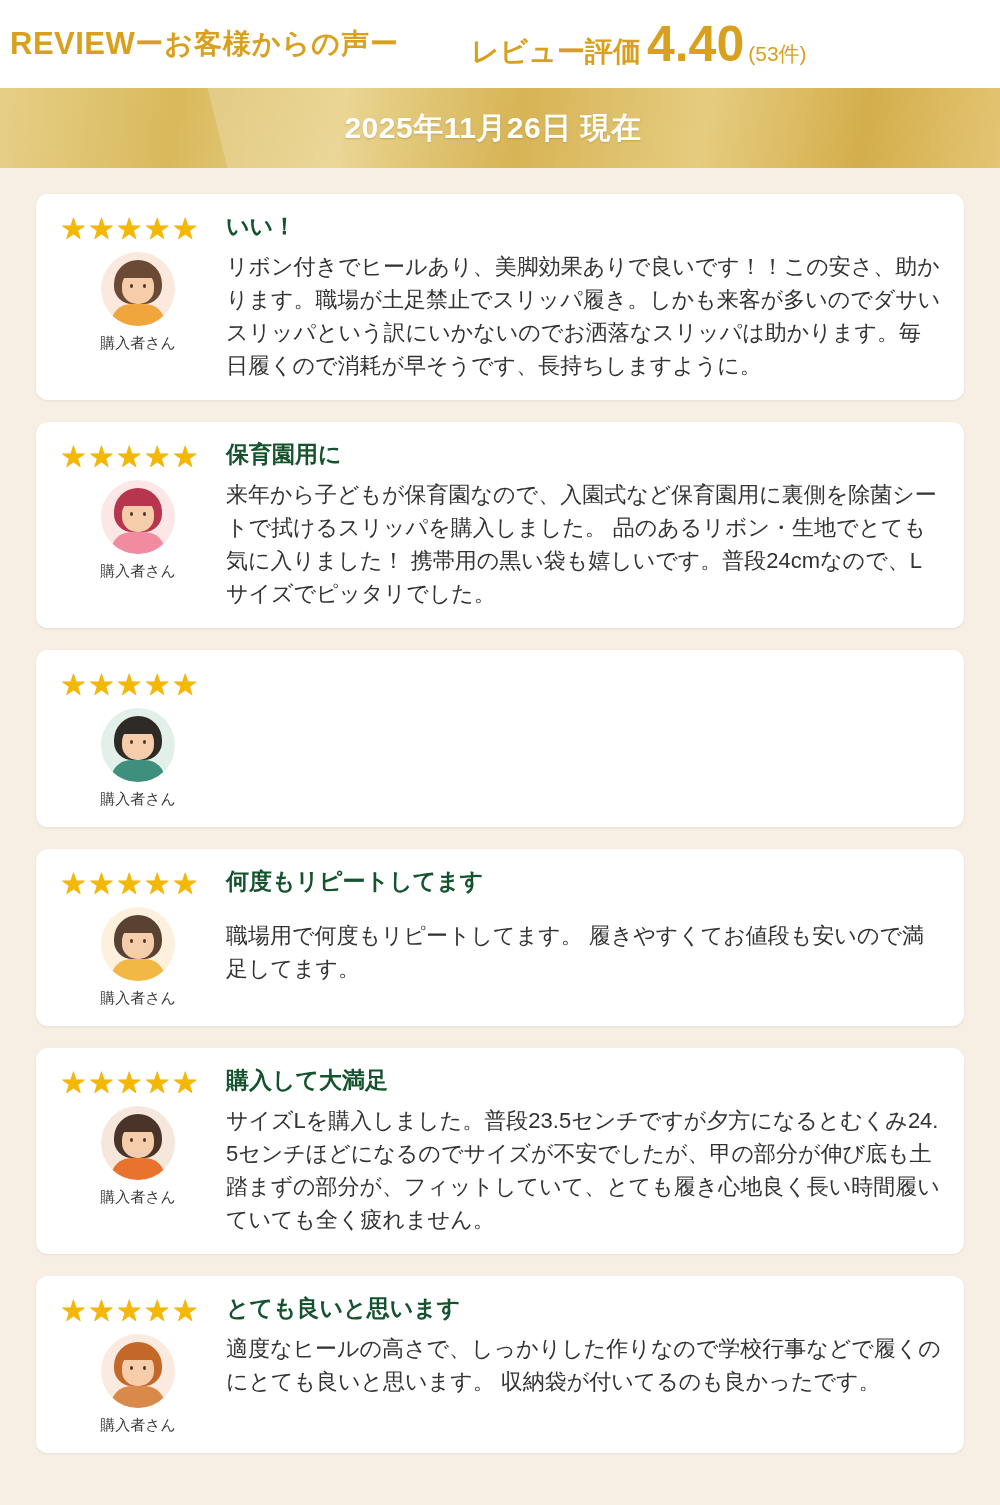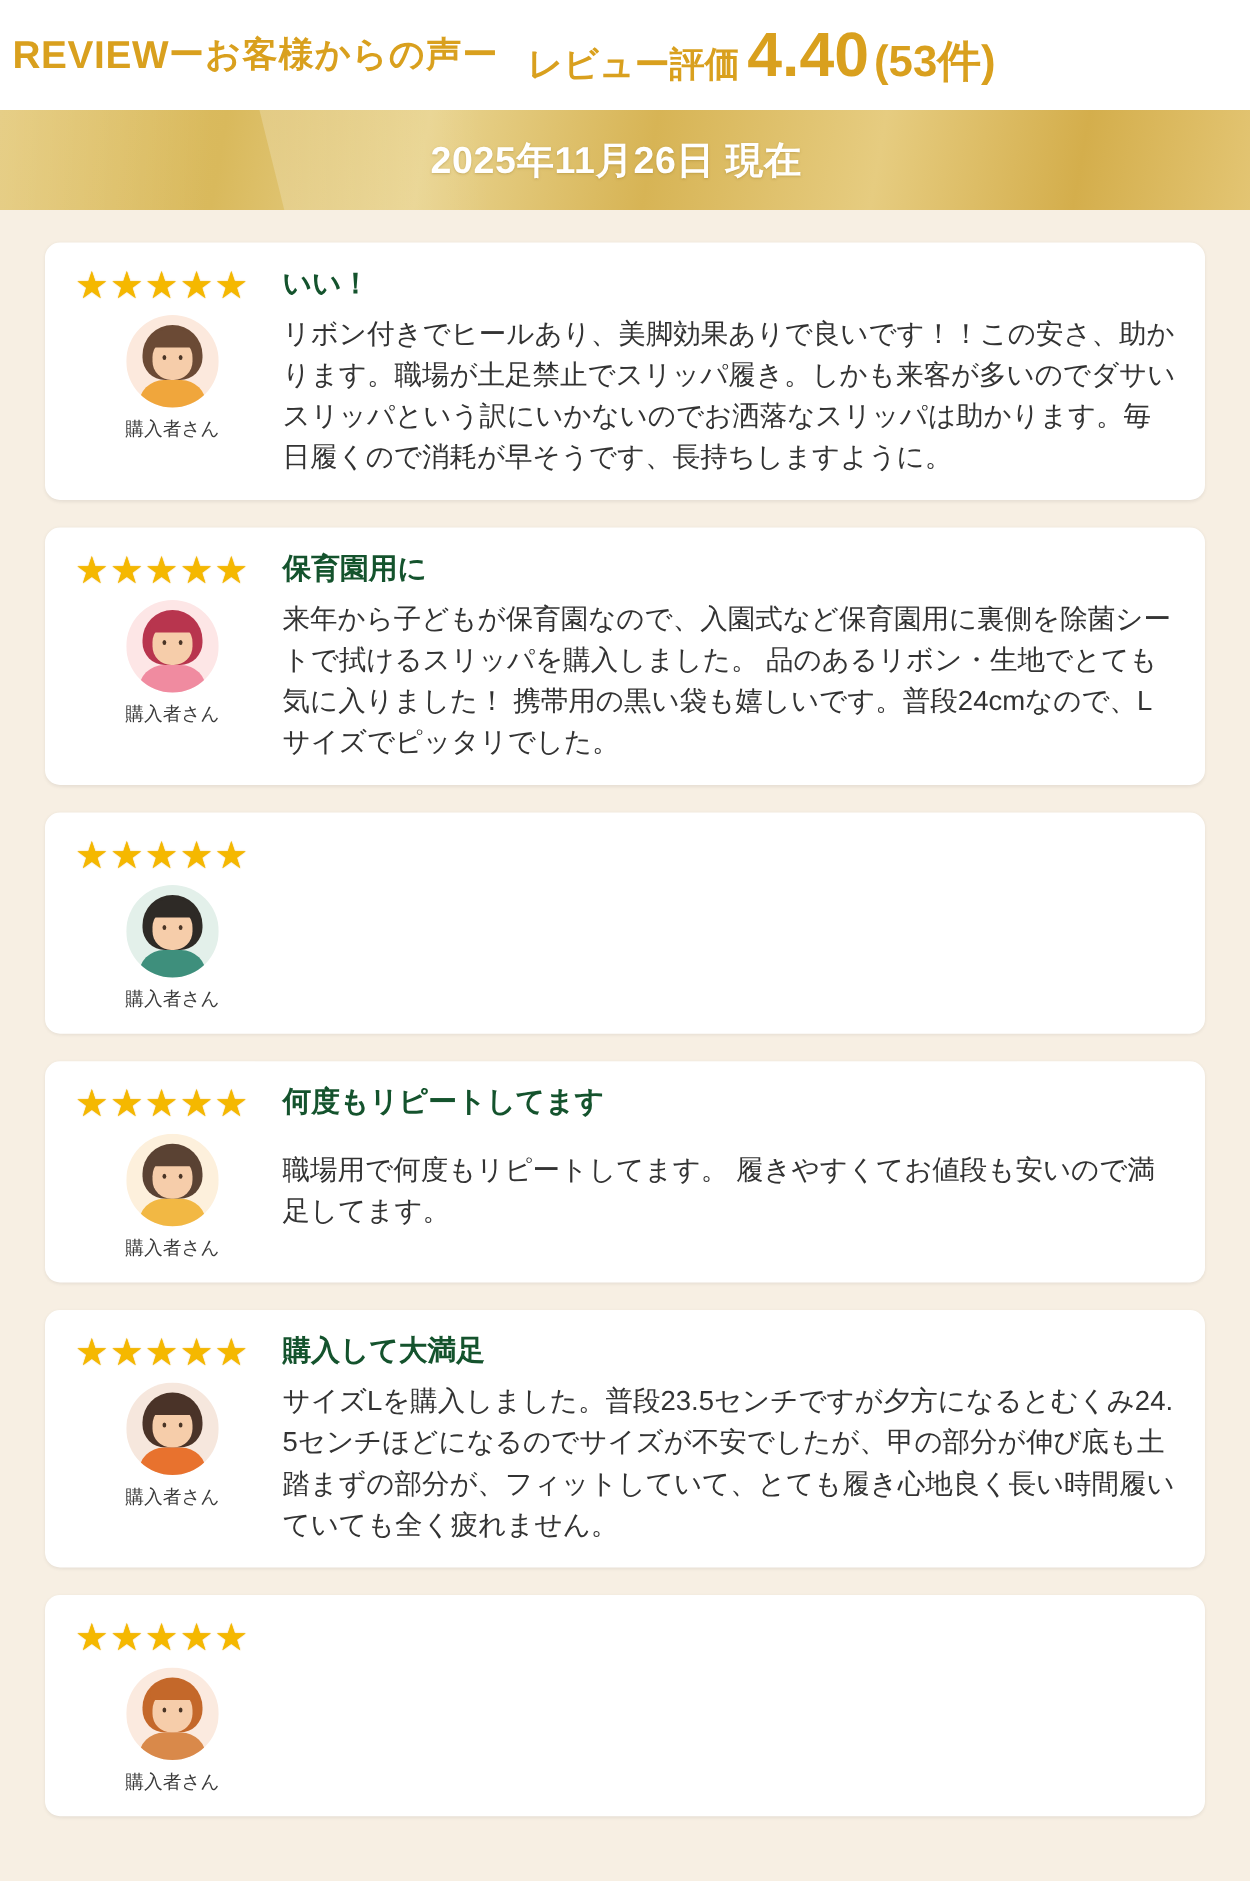--- a/index.html
+++ b/index.html
@@ -36,37 +36,37 @@
     color: #d9a01e;
     letter-spacing: 0.5px;
   }
   .header-sub {
     font-size: 28px;
     font-weight: bold;
     color: #d9a01e;
     letter-spacing: 1px;
   }
   .header-rating-wrap {
-    margin-left: 23px;
+    margin-left: 72px;
     display: flex;
     align-items: baseline;
     color: #d9a01e;
   }
   .header-rating-text {
     font-size: 28px;
     font-weight: bold;
   }
   .header-rating-value {
     font-size: 50px;
     font-weight: bold;
     margin-left: 6px;
   }
   .header-rating-count {
-    font-size: 35px;
-    font-weight: bold;
+    font-size: 21px;
+    font-weight: normal;
     margin-left: 4px;
   }
 
   .header-band {
     height: 80px;
     background: linear-gradient(100deg, #e0c268 0%, #d9b95c 18%, #e9d490 34%, #d7b455 52%, #e6cc80 70%, #d4ae4c 86%, #e3c573 100%);
     display: flex;
     align-items: center;
     justify-content: center;
     padding-right: 14px;
@@ -375,16 +375,20 @@
           <div class="bg" style="background:#fbeadf"></div>
           <div class="hair" style="background:#c4682a"></div>
           <div class="face"></div>
           <div class="hair-front" style="background:#c4682a"></div>
           <div class="eye l"></div>
             <div class="eye r"></div>
           <div class="body" style="background:#d9894a"></div>
         </div>
         <div class="buyer-label">購入者さん</div>
       </div>
+      <div class="review-right">
+        <div class="review-title">とても良いと思います</div>
+        <div class="review-body">適度なヒールの高さで、しっかりした作りなので学校行事などで履くのにとても良いと思います。 収納袋が付いてるのも良かったです。</div>
+      </div>
     </div>
 
   </div>
 </div>
 
 </body></html>

